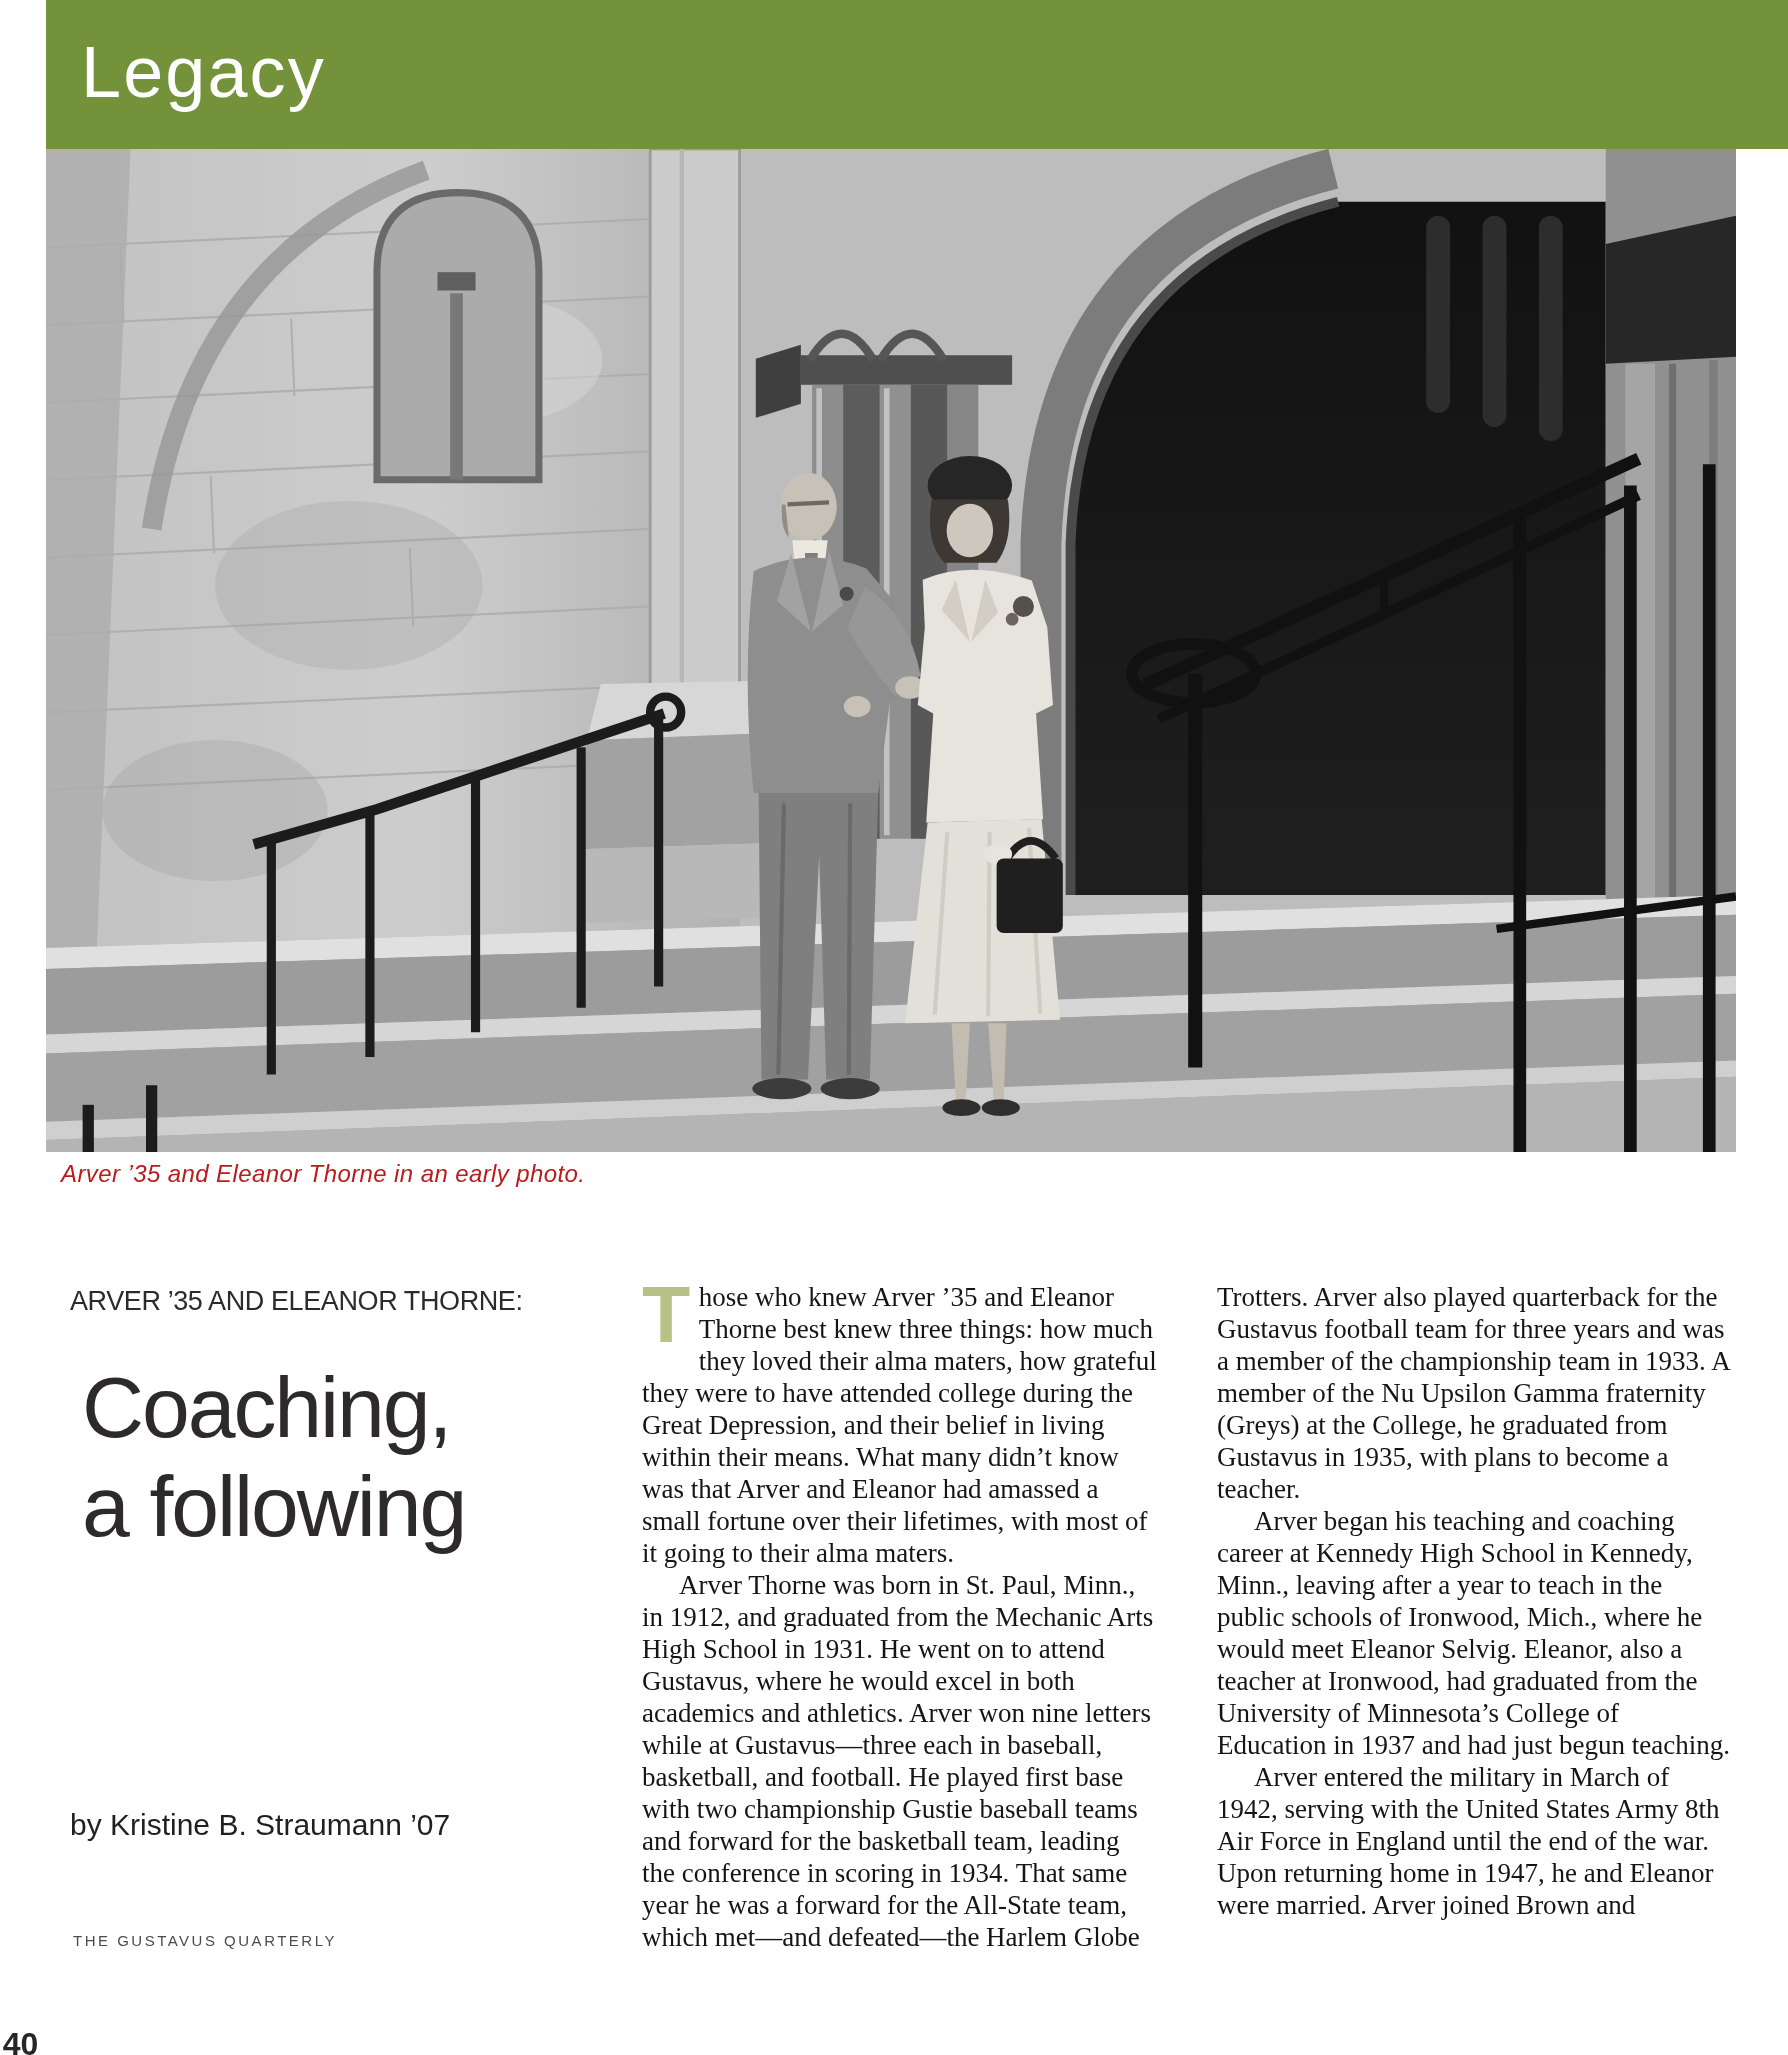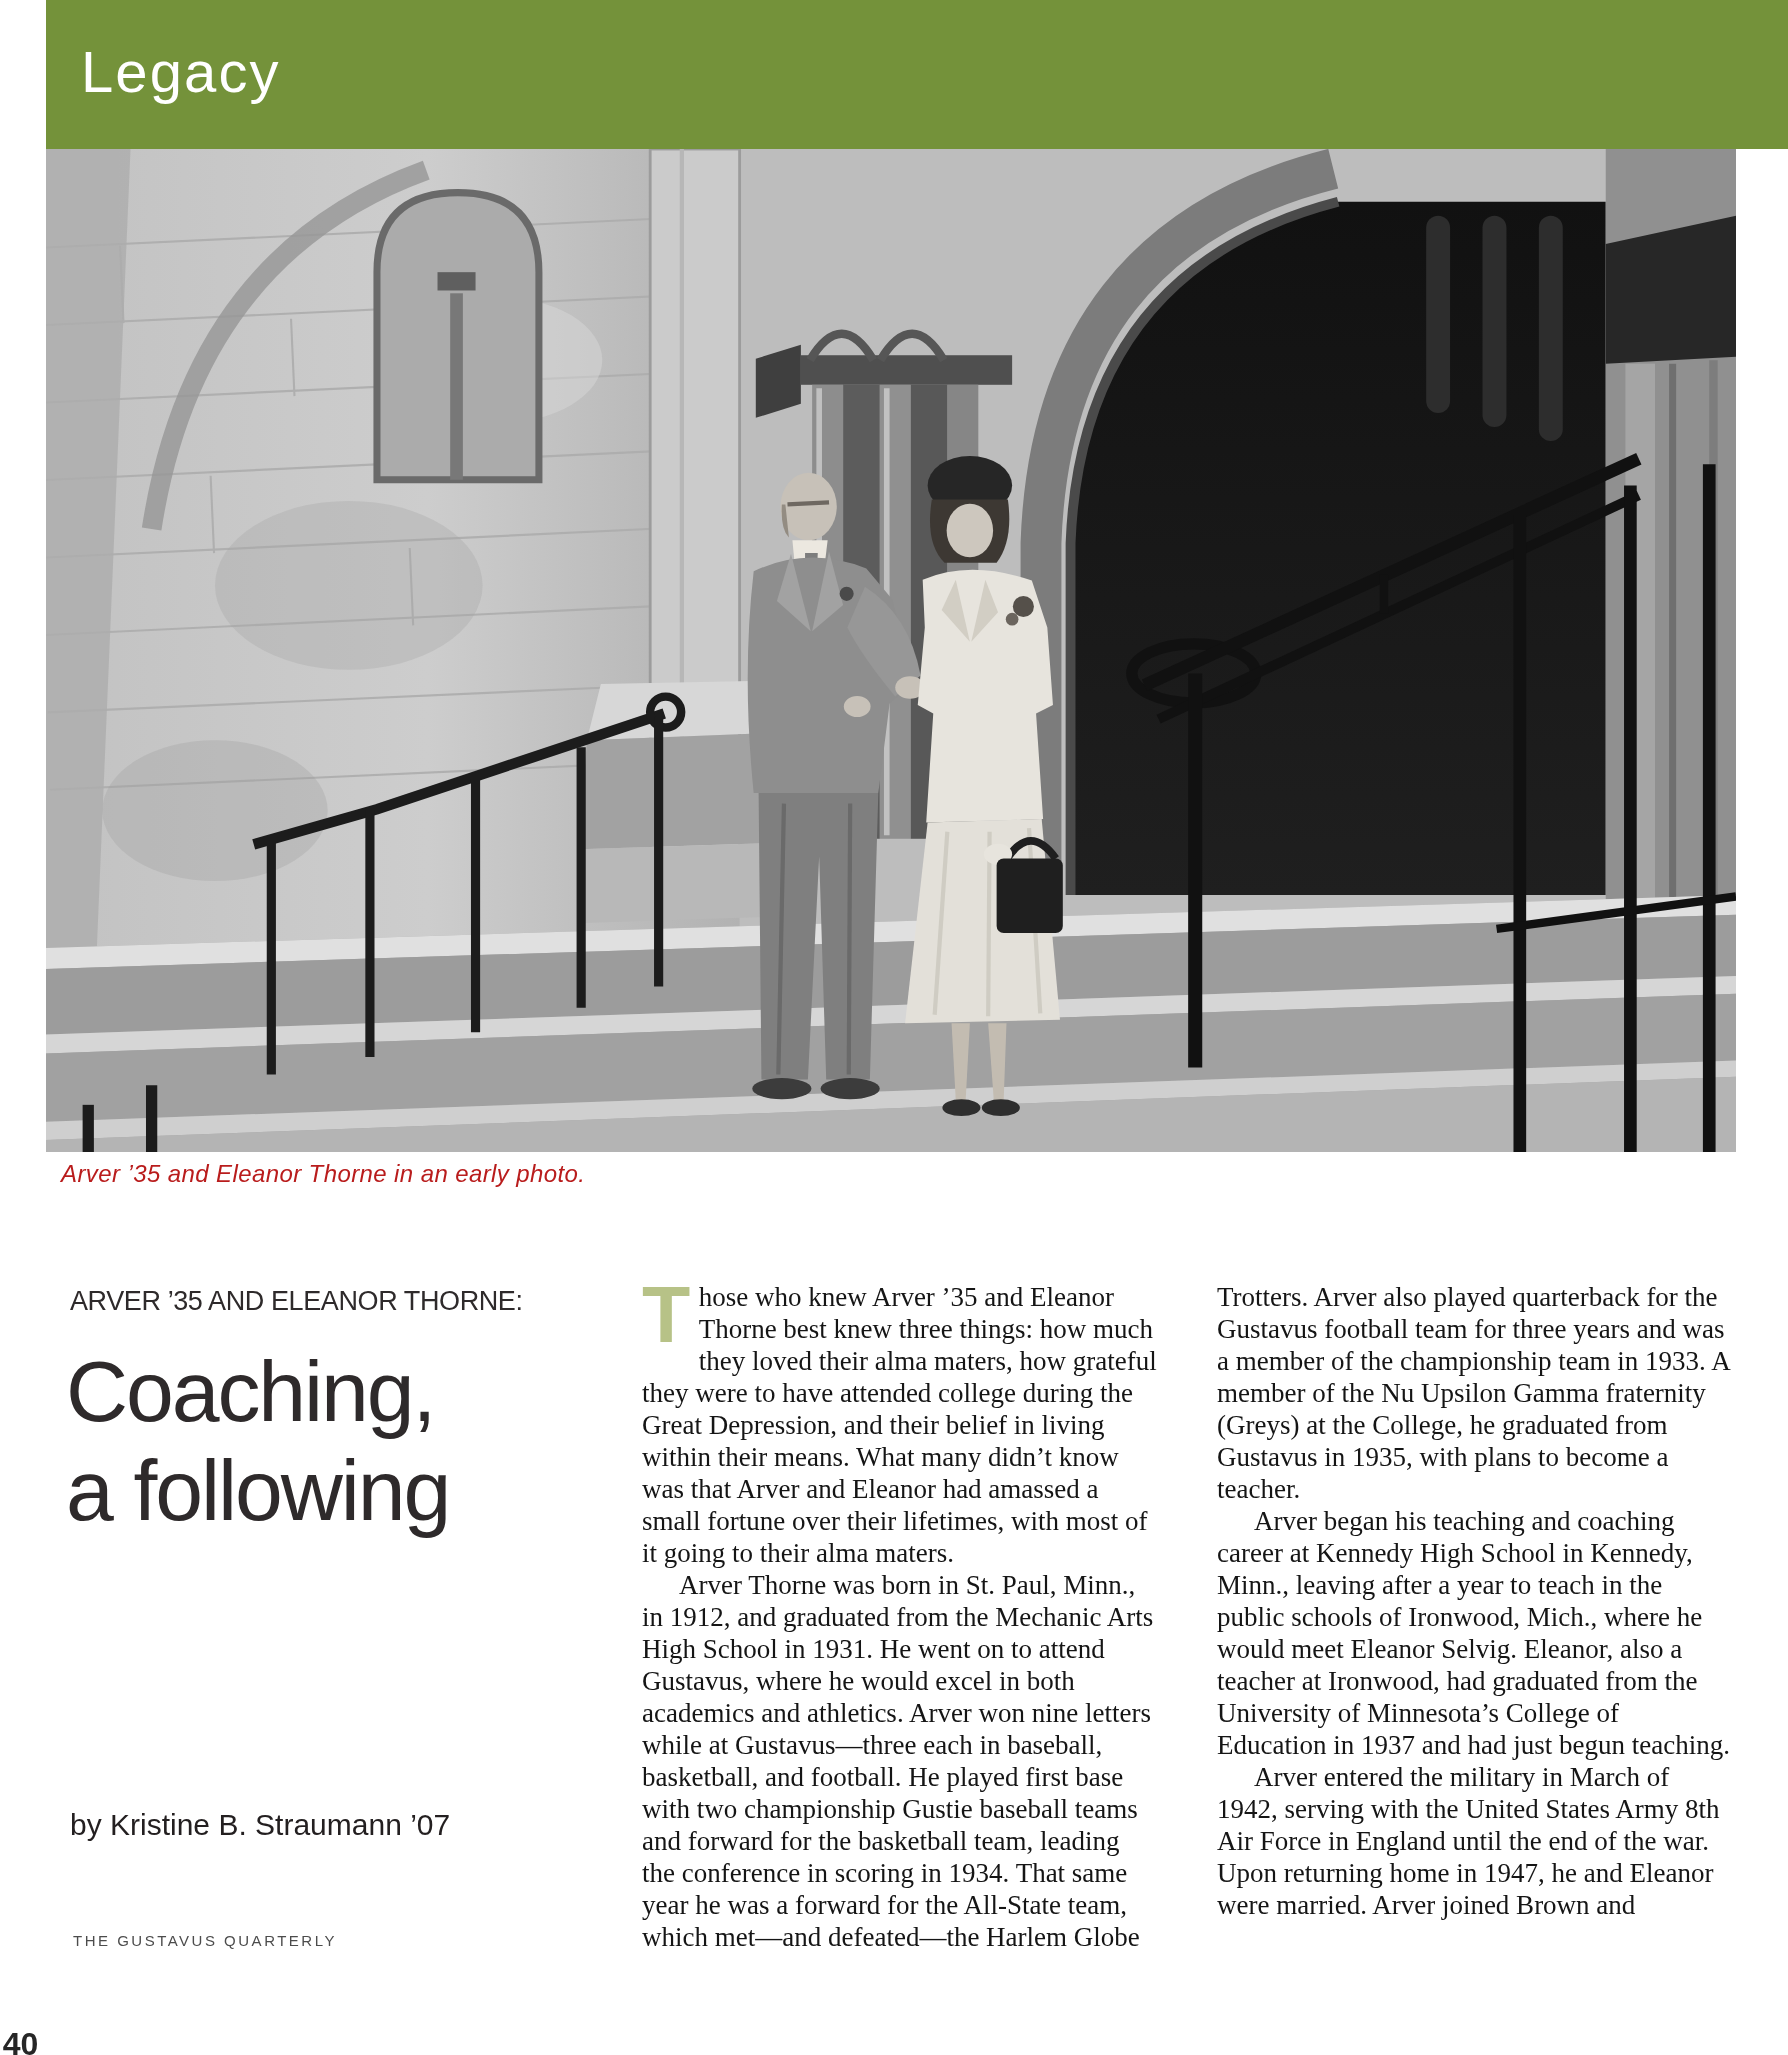--- a/index.html
+++ b/index.html
@@ -13,21 +13,21 @@
   
   .green-band{
     position:absolute;left:46px;top:0;width:1743px;height:149px;
     background:#74923a;
     display:flex;align-items:center;
   }
   .legacy{
     color:#ffffff;
     font-family:"Liberation Sans",sans-serif;
     font-weight:100;
-    font-size:58px;
+    font-size:72px;
     letter-spacing:2.1px;
     padding-left:35px;
     margin-top:-5.6px;
     line-height:1;
   }
   
   .photo{
     position:absolute;left:46px;top:149px;width:1690px;height:1003px;
     overflow:hidden;background:#bdbdbd;
   }
@@ -38,21 +38,21 @@
     font-style:italic;font-size:24px;color:#b91c1c;letter-spacing:0.4px;
   }
   
   .eyebrow{
     position:absolute;left:70px;top:1286px;width:556px;
     font-size:27px;color:#2e2a2b;letter-spacing:-0.4px;
   }
   .title{
     position:absolute;left:66px;top:1342px;width:549px;
     font-size:86px;font-weight:300;color:#2e2a2b;
-    letter-spacing:-2.1px;line-height:99px;margin:0;
+    letter-spacing:-2.1px;line-height:99px;margin:16px;
   }
   .title span{display:block;}
   .byline{
     position:absolute;left:70px;top:1808px;width:493px;
     font-size:30px;font-weight:normal;color:#231f20;
   }
   
   .body-text{
     position:absolute;left:642px;top:1281px;width:1091px;height:691px;
     column-count:2;column-gap:59px;column-fill:auto;

